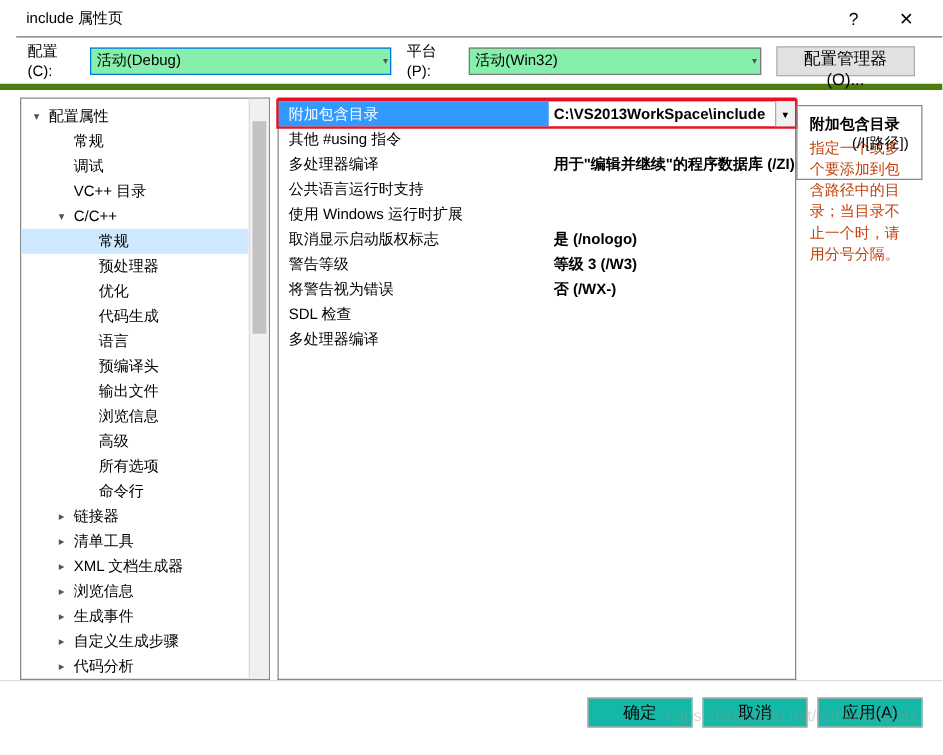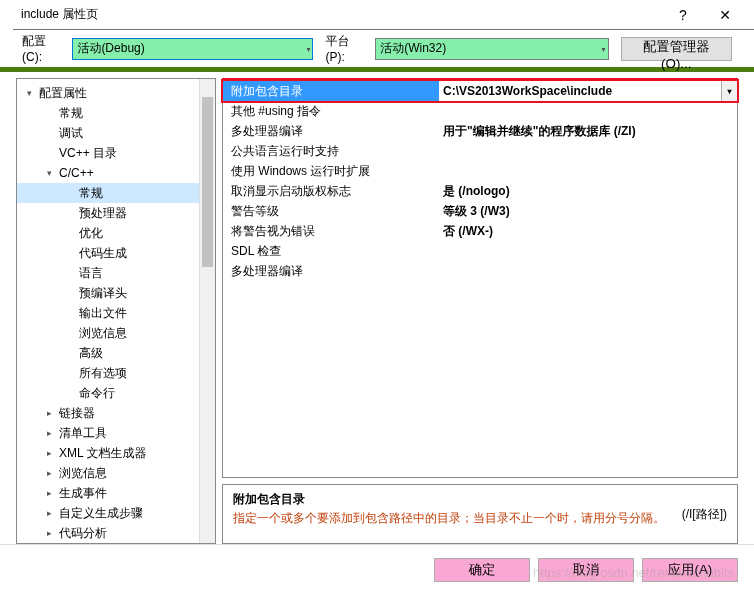--- a/index.html
+++ b/index.html
@@ -107,21 +107,21 @@
       margin-right: 2px;
     }
     .tree-item.selected { background: #cde8ff; }
     .lvl0 { padding-left: 10px; }
     .lvl1 { padding-left: 30px; }
     .lvl2 { padding-left: 50px; }
     .content {
       flex: 1;
       margin: 6px 16px 0 6px;
       display: flex;
-      flex-direction: column;
+      flex-direction: row;
     }
     .prop-grid {
       border: 1px solid #888;
       border-top: 3px solid #e81123;
       flex: 1;
       position: relative;
     }
     .prop-row {
       display: flex;
       height: 20px;
@@ -188,24 +188,24 @@
       height: 50px;
       display: flex;
       align-items: center;
       justify-content: flex-end;
       padding: 0 16px;
       gap: 8px;
       border-top: 1px solid #ddd;
       position: relative;
     }
     .footer button {
-      width: 96px;
+      width: 84px;
       height: 24px;
       border: 1px solid #adadad;
-      background: #f9a8d4;
+      background: #14b8a6;
     }
     .watermark {
       position: absolute;
       right: 20px;
       bottom: 14px;
       color: rgba(150,150,150,0.35);
       font-size: 13px;
       pointer-events: none;
     }
   </style>

